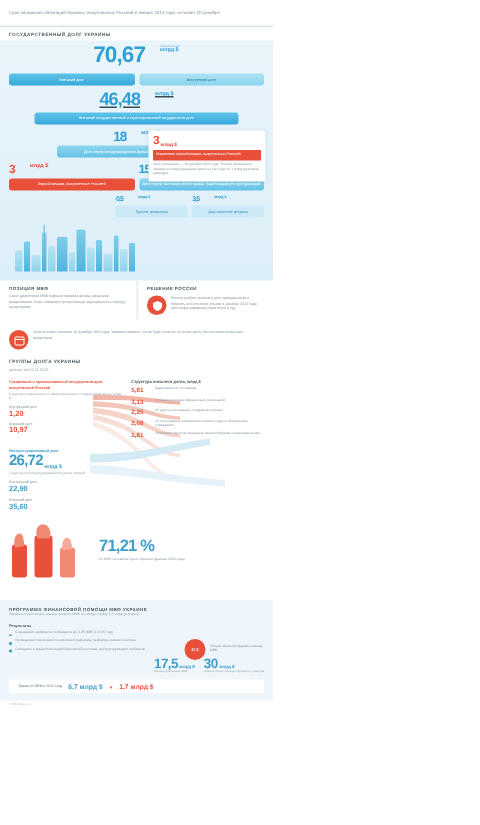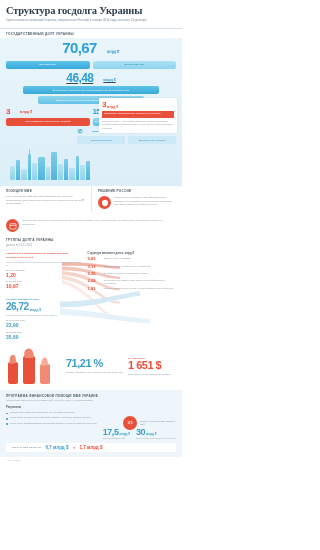--- a/index.html
+++ b/index.html
@@ -31,21 +31,21 @@
   }
   .sec-sub { font-size:2.6px; color:#95a3ad; padding:0 6px 2px 6px; line-height:1.3; }
 
   
   .blue-block {
     position:relative;
     background:linear-gradient(#eaf5fb, #dceef8);
     padding:3px 6px 6px 6px;
     overflow:hidden;
   }
-  .num-row { display:flex; align-items:flex-end; justify-content:center; gap:10px; }
+  .num-row { display:flex; justify-content:center; gap:10px; }
   .bignum {
     font-family:"Liberation Sans", sans-serif;
     font-weight:700; color:#2e9fd4; line-height:0.95;
     letter-spacing:-0.6px;
   }
   .n70 { font-size:15px; }
   .n46 { font-size:12px; }
   .n18 { font-size:9px; }
   .n15 { font-size:8px; }
   .n3  { font-size:8px; }
@@ -125,21 +125,21 @@
 
   .g-list-title { font-size:2.7px; font-weight:700; color:#4a5a66; margin-bottom:2px; }
   .g-item { display:flex; gap:2px; align-items:flex-start; margin-bottom:2.5px; }
   .g-item .v { font-size:4.2px; font-weight:700; width:14px; flex:0 0 14px; line-height:1.1; }
   .g-item .v.red { color:#e8503a; }
   .g-item .t { font-size:2.2px; color:#8a97a0; line-height:1.3; }
 
   .flow { position:absolute; left:0; top:0; width:182px; height:100%; z-index:1; }
 
   
-  .pct-row { display:flex; align-items:center; padding:2px 6px 4px 6px; background:#fff; }
+  .pct-row { display:flex; align-items:center; padding:2px 6px 13px 6px; background:#fff; }
   .hands { width:58px; height:40px; position:relative; flex:0 0 58px; }
   .pct-mid { flex:1; text-align:left; padding-left:2px; }
   .pct-big { font-size:11px; font-weight:700; color:#3f9fc9; line-height:1; letter-spacing:-0.5px; }
   .pct-cap { font-size:2.3px; color:#8a97a0; line-height:1.3; margin-top:2px; }
   .pct-right { flex:0 0 48px; }
   .pct-right-top { font-size:2.2px; color:#e8503a; font-weight:700; line-height:1.2; }
   .money-big { font-size:11px; font-weight:700; color:#e8503a; line-height:1; letter-spacing:-0.5px; }
 
   
   .prog { background:#eef6fb; padding:4px 6px 5px 6px; position:relative; }
@@ -173,21 +173,20 @@
   .foot-arrow { font-size:3px; color:#e8503a; }
 
   .credit { font-size:2px; color:#b4bec5; padding:2px 6px; text-align:left; }
 </style>
 </head>
 <body>
 
 <div class="page">
 
   <div class="header">
-    <div class="title">Структура госдолга Украины</div>
     <div class="subtitle">Срок погашения облигаций Украины, выкупленных Россией в январе 2014 года, истекает 20 декабря</div>
   </div>
   <div class="hr"></div>
 
   <div class="sec-label">ГОСУДАРСТВЕННЫЙ ДОЛГ УКРАИНЫ</div>
 
   <div class="blue-block">
 
     <div class="num-row">
       <span class="bignum n70">70,67</span>
@@ -201,20 +200,24 @@
       <div class="bar">Внешний долг</div>
       <div class="bar lighter">Внутренний долг</div>
     </div>
 
     <div class="num-row" style="margin-top:4px;text-decoration:underline;">
       <span class="bignum n46">46,48</span>
       <span class="unit">млрд $</span>
     </div>
     <div class="bar" style="width:80%;margin-left:auto;margin-right:auto;">Внешний государственный и гарантированный государством долг</div>
 
+    <div class="num-row" style="margin-top:4px;">
+      <span class="bignum n18">18</span>
+      <span class="unit">млрд $</span>
+    </div>
     <div class="bar light" style="width:62%;margin-left:auto;margin-right:auto;">Долг перед международными финансовыми организациями</div>
 
     <div class="two-col" style="margin-top:4px;">
       <div>
         <div class="num-row" style="justify-content:flex-start;">
           <span class="bignum n3" style="color:#e8503a;">3</span>
           <span class="unit" style="color:#e8503a;">млрд $</span>
         </div>
         <div class="bar" style="background:#e8503a;">Еврооблигации, выкупленные Россией</div>
       </div>
@@ -393,25 +396,20 @@
         <g fill="#f08a72">
           <rect x="34" y="18" width="10" height="20" rx="2"></rect>
           <path d="M36 20 C34 14, 38 9, 41 13 C42 16, 42 18, 42 19 Z" fill="#f5ab98"></path>
         </g>
       </svg>
     </div>
     <div class="pct-mid">
       <div class="pct-big">71,21 %</div>
       <div class="pct-cap">От ВВП составляет долг Украины (данные 2015 года)</div>
     </div>
-    <div class="pct-right">
-      <div class="pct-right-top">ЗА 1 МЕС 2015 г.</div>
-      <div class="money-big">1 651 $</div>
-      <div class="pct-cap">Приходится на каждого жителя Украины</div>
-    </div>
   </div>
 
   <div class="prog">
     <div class="prog-head">ПРОГРАММА ФИНАНСОВОЙ ПОМОЩИ МВФ УКРАИНЕ</div>
     <div class="prog-sub">Украина получила два транша кредита МВФ на общую сумму 6,7 млрд долларов</div>
 
     <div class="prog-badge">
       <div class="badge-circ">
         <span>17,5</span>
       </div>

